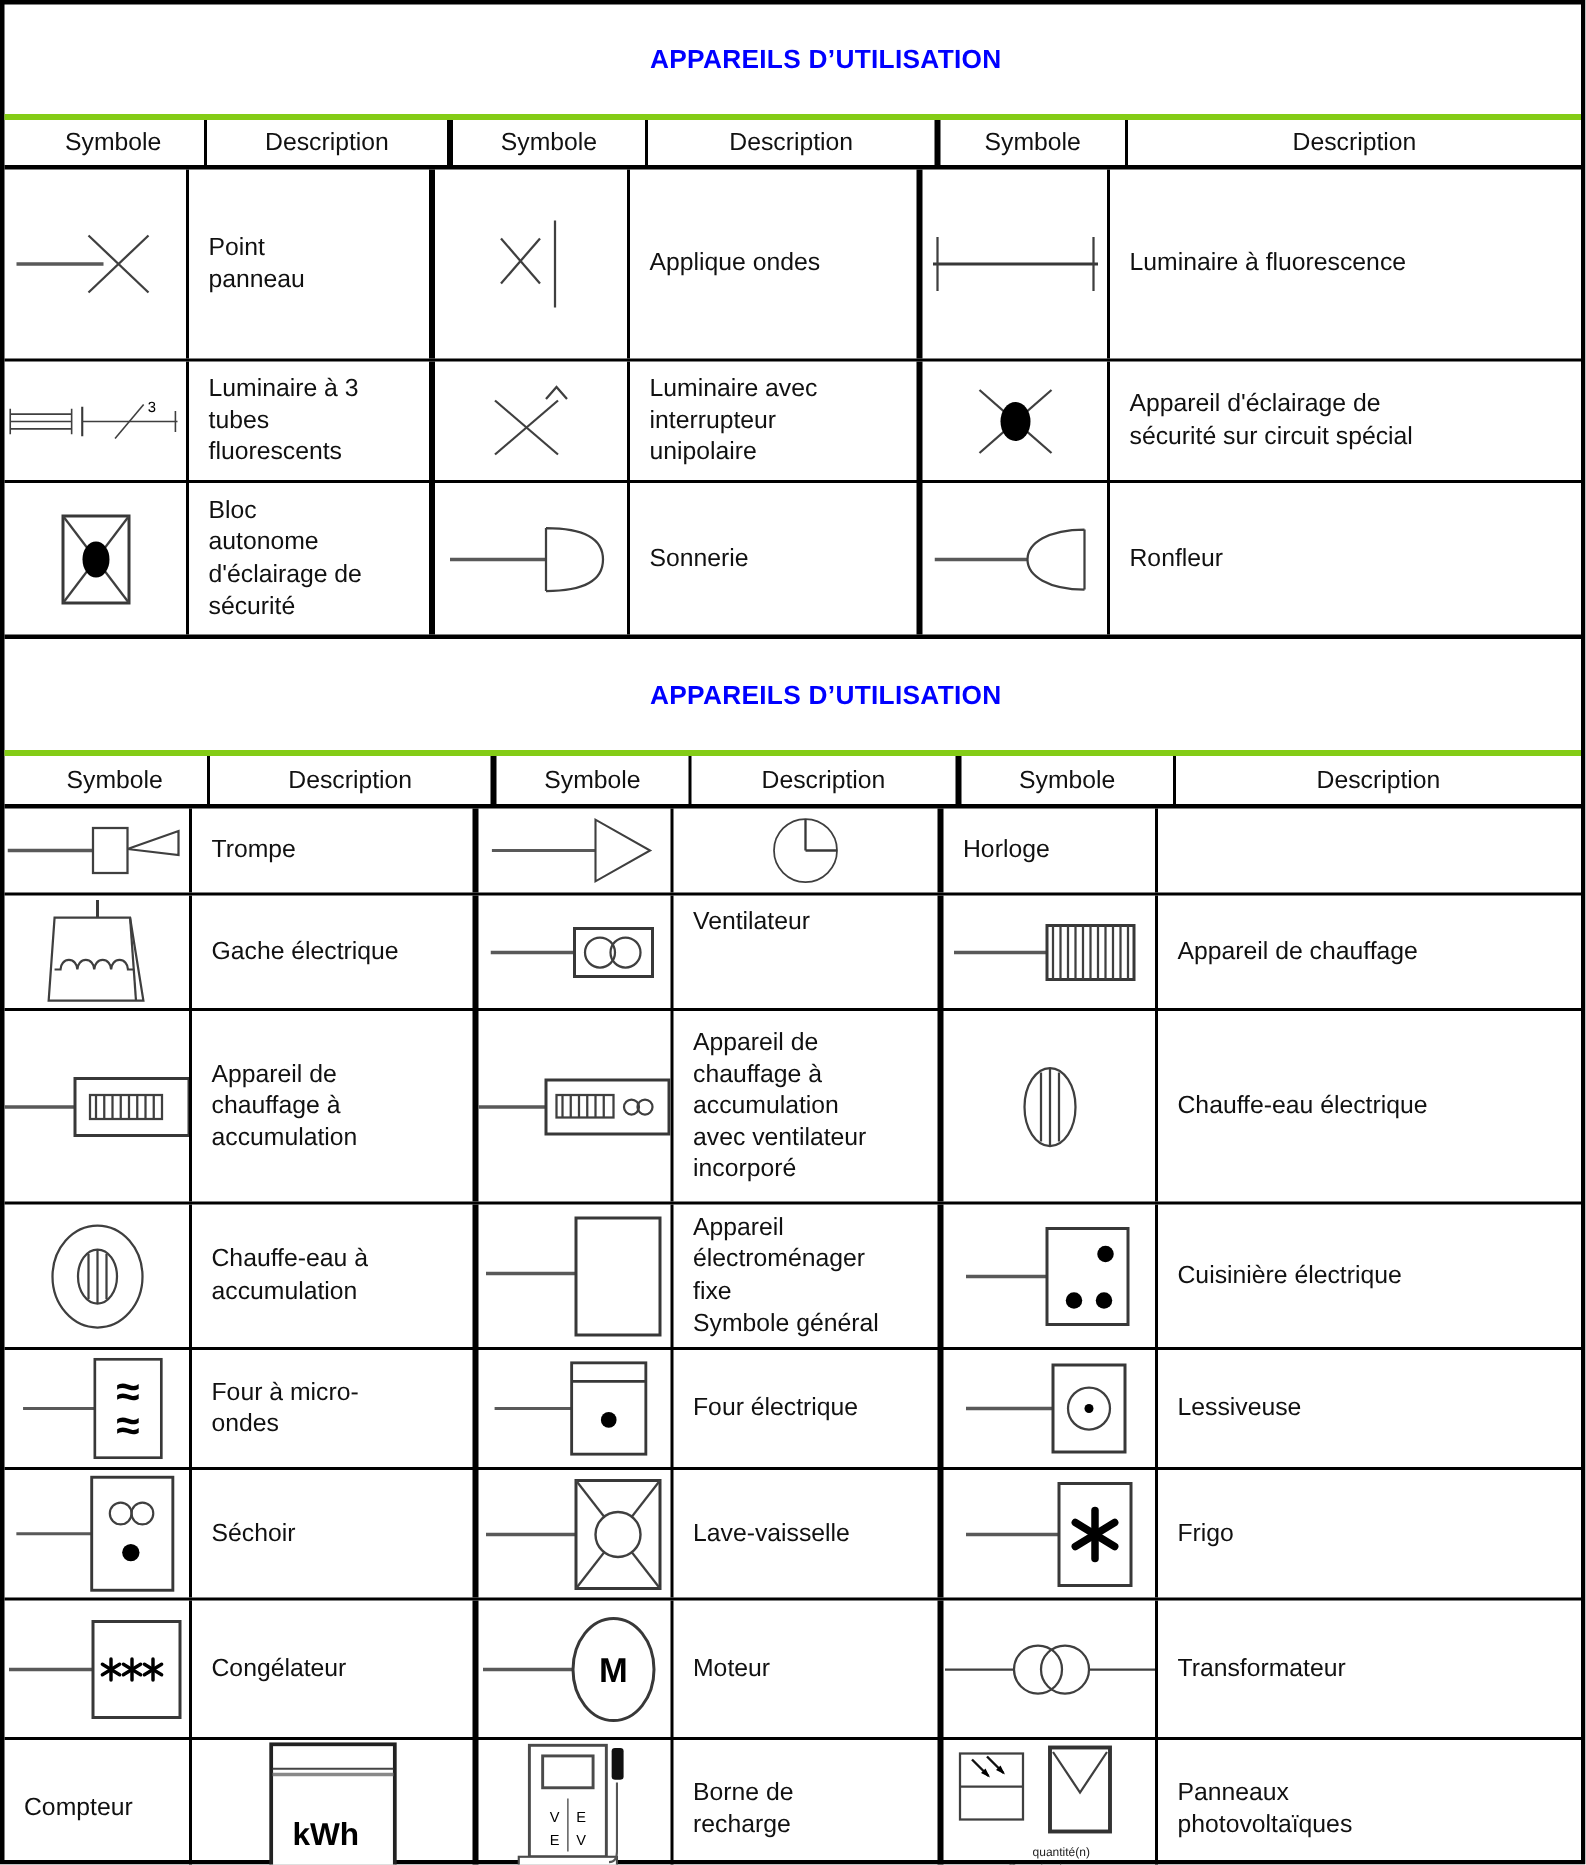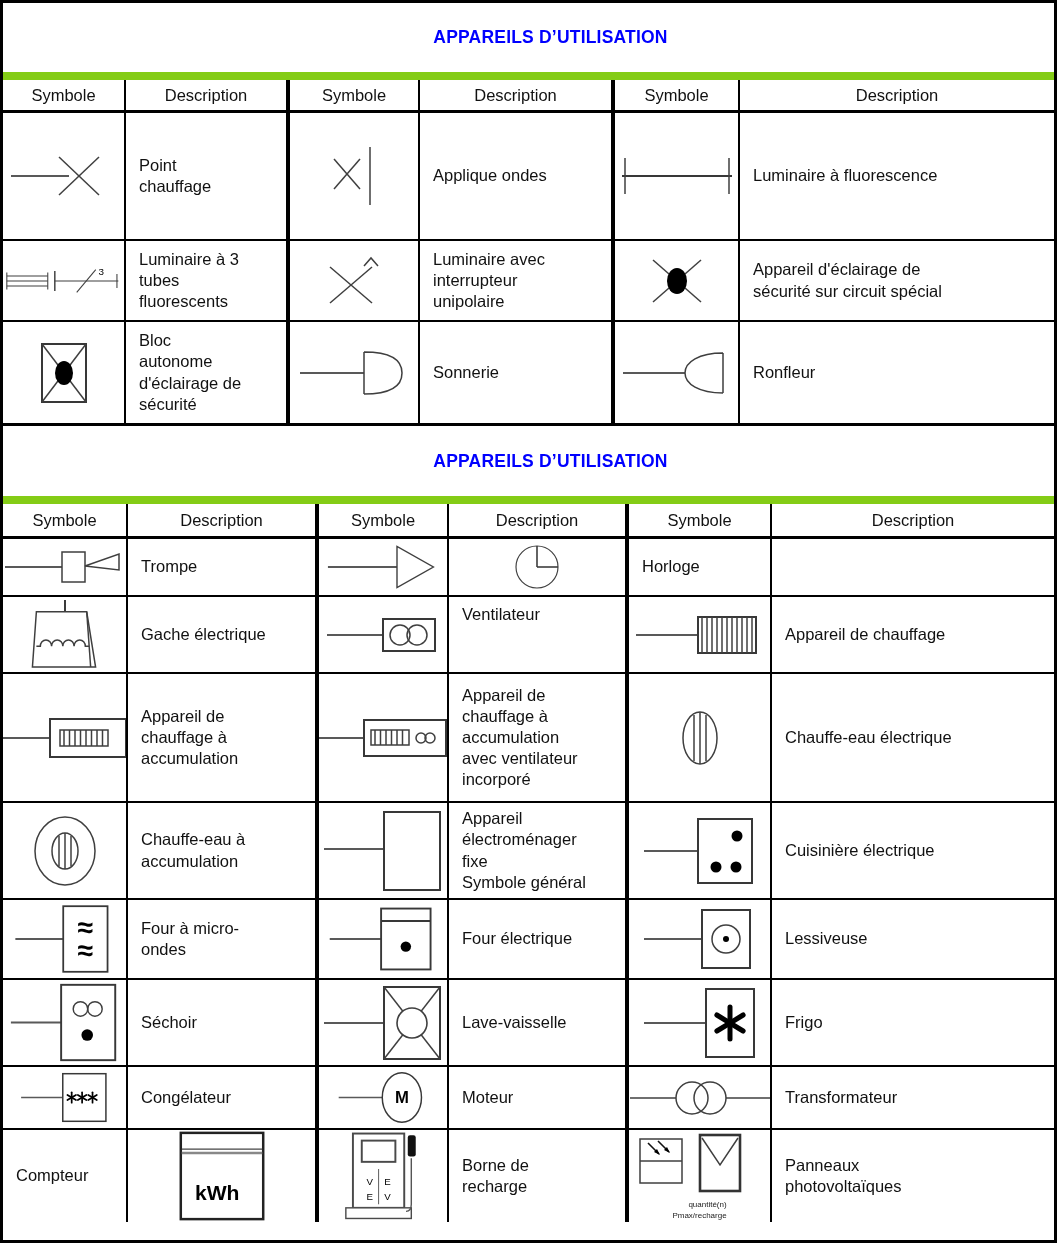--- a/index.html
+++ b/index.html
@@ -1,49 +1,49 @@
 <!DOCTYPE html>
 <html><head>
 <meta charset="utf-8">
 <style>
   html,body{margin:0;padding:0;background:#fff;}
   body{font-family:"Liberation Sans","DejaVu Sans",sans-serif;color:#111;}
   .outer{width:1057px;height:1243px;box-sizing:border-box;border:3px solid #000;background:#fff;}
-  .title{box-sizing:border-box;border-bottom:8px solid #84cc16;display:flex;align-items:center;justify-content:center;
+  .title{box-sizing:border-box;border-bottom:4px solid #84cc16;display:flex;align-items:center;justify-content:center;
          font-weight:bold;font-size:17.5px;letter-spacing:.2px;padding-left:44px;}
   #title-0{height:77px;}
   #title-1{height:78px;}
   .g{display:grid;}
   .g0{grid-template-columns:123px 164px 130px 195px 125px 1fr;}
   .g1{grid-template-columns:125px 191px 130px 180px 143px 1fr;}
   .g > div{box-sizing:border-box;border-right:2px solid #000;min-width:0;}
   .g > div:nth-child(2), .g > div:nth-child(4){border-right-width:4px;}
   .g > div:nth-child(6){border-right:none;}
-  .hrow{box-sizing:border-box;border-bottom:3px solid #000;}
+  .hrow{box-sizing:border-box;border-bottom:3px solid #000;padding-left:12px;}
   #head-0{height:33px;}
   #head-1{height:35px;}
   .hcell{display:flex;align-items:center;justify-content:center;font-size:16.5px;}
   .row{box-sizing:border-box;border-bottom:2px solid #000;}
   .cell{display:flex;align-items:center;justify-content:center;overflow:hidden;}
   .desc{justify-content:flex-start;text-align:left;padding:4px 6px 4px 13px;font-size:16.5px;line-height:1.28;white-space:pre-line;}
   .desc.top{align-items:flex-start;padding-top:7px;}
   .sym{flex-direction:column;}
   .cap{font-size:8px;line-height:1.35;color:#222;text-align:right;margin-top:3px;}
   
   #body-0 .row:nth-child(1){height:128px;}
   #body-0 .row:nth-child(2){height:81px;}
   #body-0 .row:nth-child(3){height:104px;border-bottom-width:3px;}
   
   #body-1 .row:nth-child(1){height:58px;}
   #body-1 .row:nth-child(2){height:77px;}
   #body-1 .row:nth-child(3){height:129px;}
   #body-1 .row:nth-child(4){height:97px;}
   #body-1 .row:nth-child(5){height:80px;}
   #body-1 .row:nth-child(6){height:87px;}
-  #body-1 .row:nth-child(7){height:63px;}
+  #body-1 .row:nth-child(7){height:93px;}
   #body-1 .row:nth-child(8){height:92px;border-bottom:none;}
   svg{display:block;}
   svg .ld{stroke:#595959;stroke-width:2.2;fill:none;}
   svg .ot{stroke:#383838;stroke-width:2;fill:none;}
   svg .tn{stroke:#3f3f3f;stroke-width:1.5;fill:none;}
   svg .fk{fill:#000;stroke:none;}
   svg text{font-family:"Liberation Sans","DejaVu Sans",sans-serif;fill:#000;}
 </style>
 </head>
 <body>
@@ -62,21 +62,21 @@
     <div id="body-0">
         <div class="g g0 row">
           <div class="cell sym">
             <svg width="110" height="52" viewBox="0 0 110 52">
    <line class="ld" x1="2" y1="26" x2="60" y2="26"></line>
    <line class="tn" x1="50" y1="7" x2="90" y2="45"></line>
               <line class="tn" x1="90" y1="7" x2="50" y2="45"></line>
             </svg>
           </div>
           <div class="cell desc">Point
-chauffage</div>
+panneau</div>
           <div class="cell sym">
             <svg width="52" height="62" viewBox="0 0 52 62">
    <line class="tn" x1="6" y1="14" x2="32" y2="44"></line>
               <line class="tn" x1="32" y1="14" x2="6" y2="44"></line>
    <line class="tn" x1="42" y1="2" x2="42" y2="60"></line>
             </svg>
           </div>
           <div class="cell desc">Applique ondes</div>
           <div class="cell sym">
             <svg width="118" height="46" viewBox="0 0 118 46">

